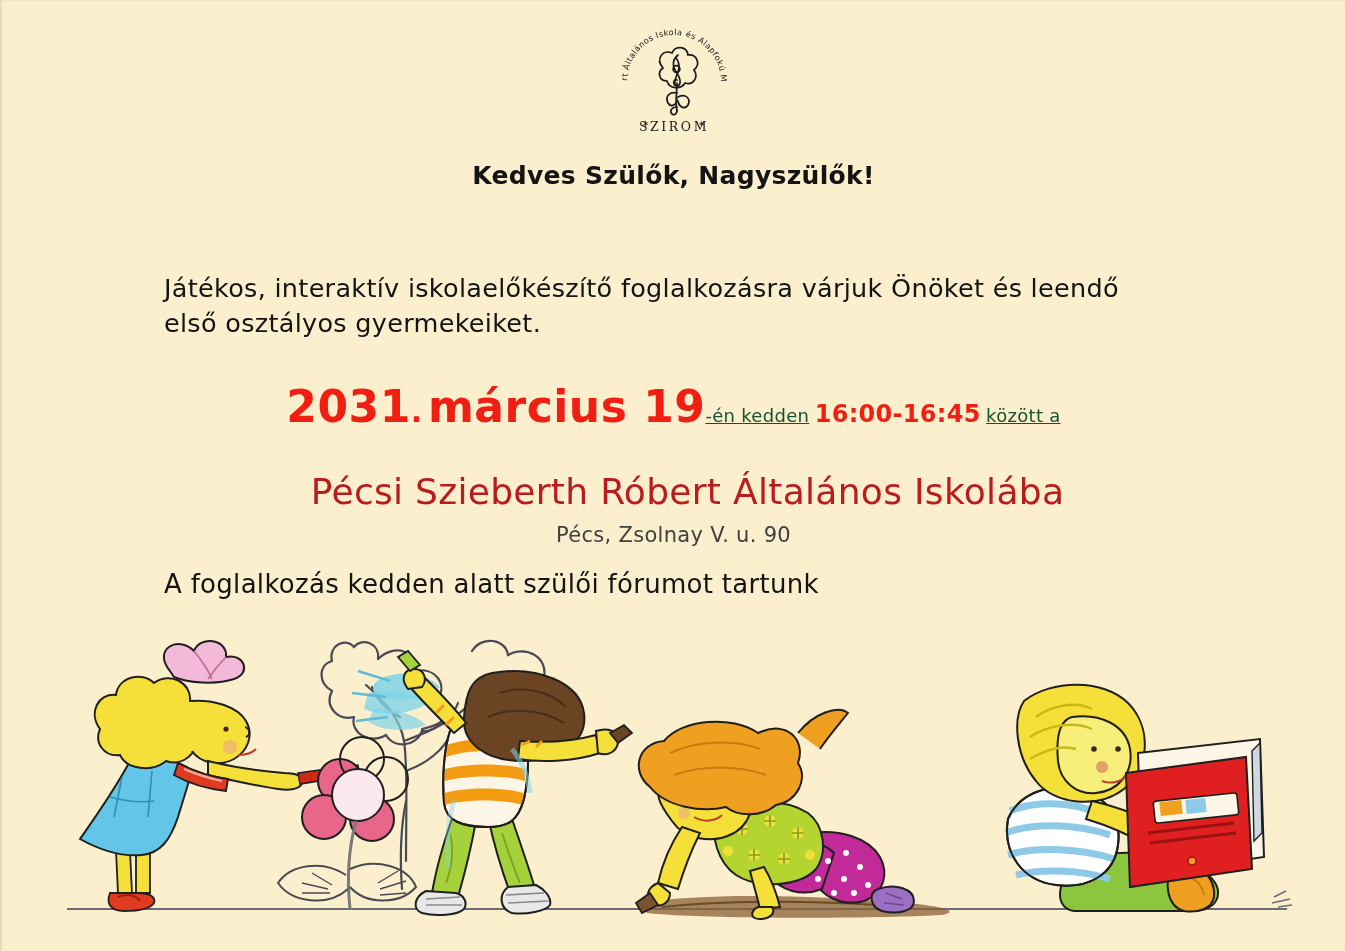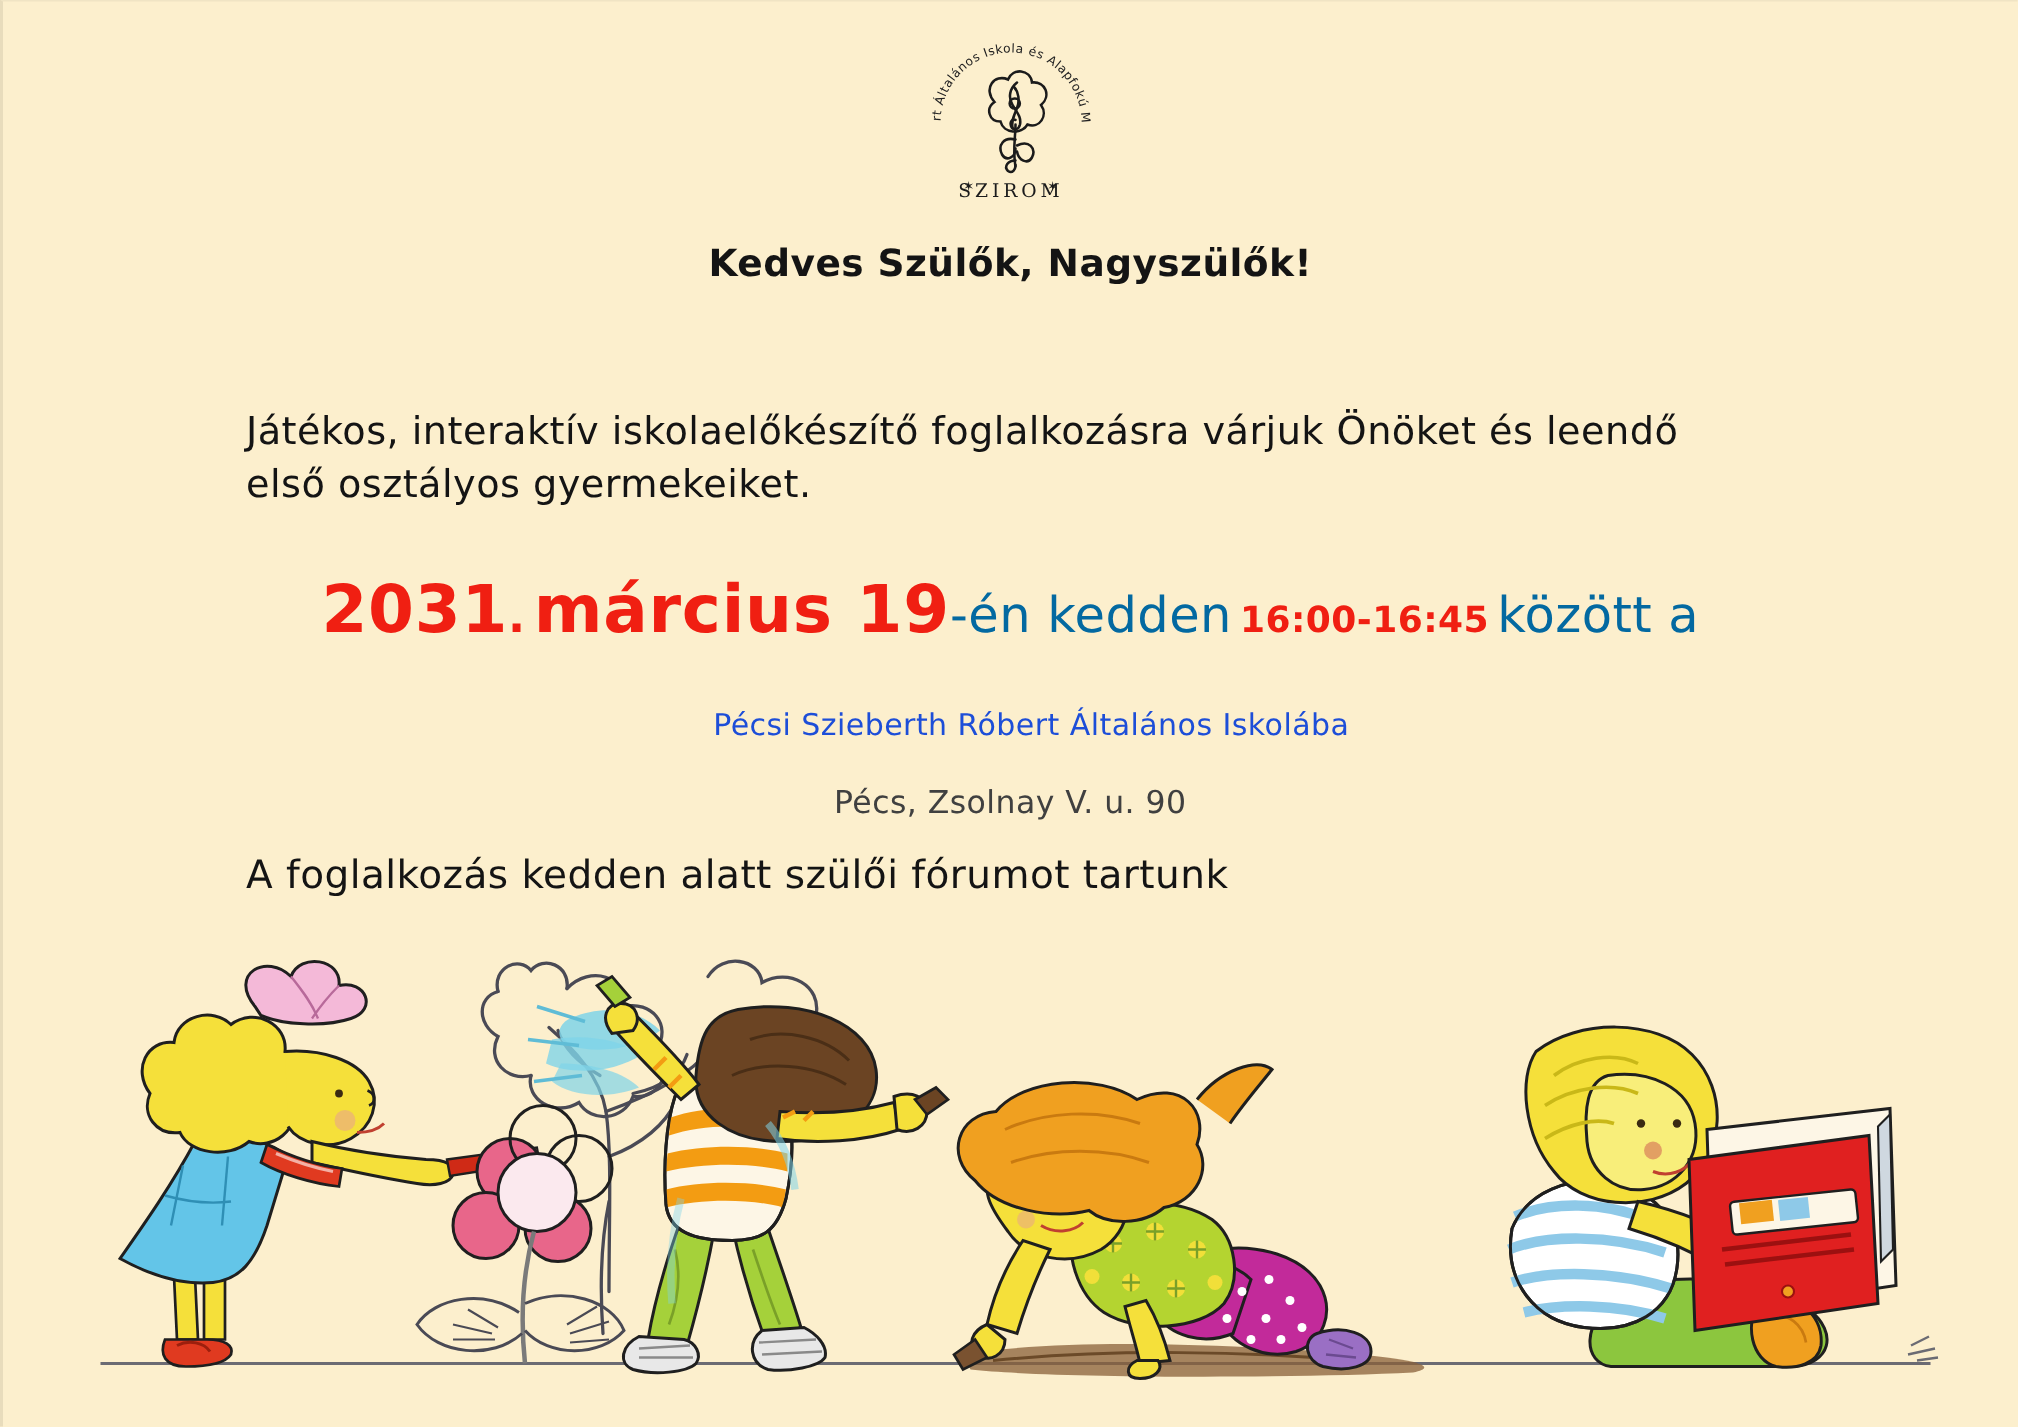--- a/index.html
+++ b/index.html
@@ -80,37 +80,38 @@
     font-size: 44px;
     font-weight: 700;
     letter-spacing: 0.5px;
   }
   .dateline .dot {
     color: #f01f12;
     font-size: 30px;
     font-weight: 700;
   }
   .dateline .mid-black {
-    color: #0369a1;
-    font-size: 33px;
+    color: #14532d;
+    font-size: 18px;
     font-weight: 400;
+    text-decoration: underline;
   }
   .dateline .time-red {
     color: #f01f12;
     font-size: 24px;
     font-weight: 700;
   }
 
   .school {
     position: absolute;
     top: 470px;
     left: 0; right: 0;
     text-align: center;
-    font-size: 20px;
-    color: #1d4ed8;
+    font-size: 36px;
+    color: #b91c1c;
     padding-left: 28px;
   }
   .address {
     position: absolute;
     top: 522px;
     left: 0; right: 0;
     text-align: center;
     font-size: 21px;
     color: #404040;
   }

